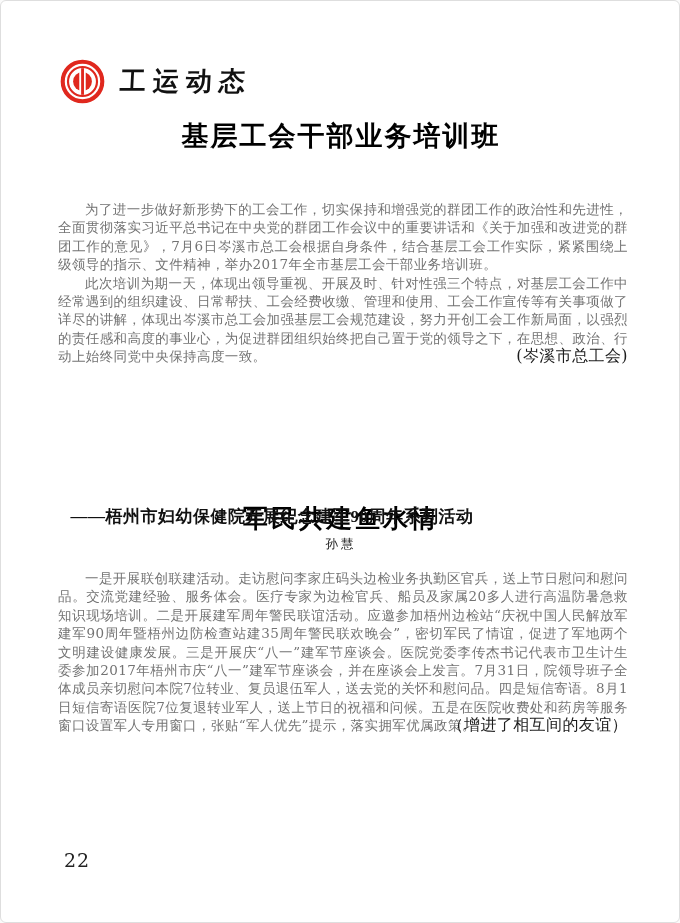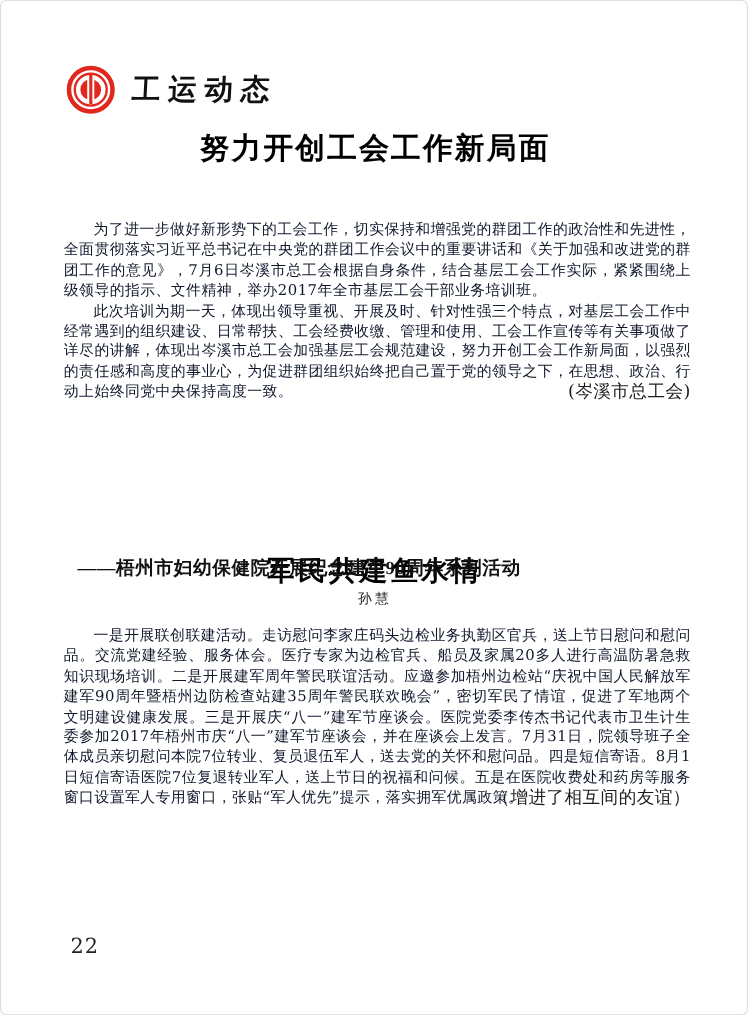--- a/index.html
+++ b/index.html
@@ -35,21 +35,21 @@
     font-weight:800;font-size:27px;line-height:36px;
     letter-spacing:2px;color:#000;
   }
   .body1{position:absolute;top:199px;left:57px;width:570px;}
   .body2{position:absolute;top:568px;left:57px;width:570px;}
   .bodytext p{
     margin:0;
     font-size:13.5px;line-height:18.4px;
     text-align:justify;text-justify:inter-ideograph;
     text-indent:2em;letter-spacing:0.4px;
-    color:#0f172a;
+    color:#737373;
   }
   .attribution{
     text-align:right;
     font-size:16px;line-height:18.4px;
     margin-top:-18.4px;
     letter-spacing:0.4px;
   }
   
   .title2{
     position:absolute;top:463px;left:0;width:680px;
@@ -85,21 +85,21 @@
       <circle cx="24" cy="24" r="20.2" fill="none" stroke="#e0281e" stroke-width="4.2"></circle>
       <circle cx="24" cy="24" r="14.8" fill="none" stroke="#e0281e" stroke-width="2.2"></circle>
       <circle cx="24" cy="24" r="9.6" fill="#e0281e"></circle>
       <rect x="20.7" y="12.5" width="6.6" height="23" fill="#ffffff"></rect>
       <rect x="22.6" y="10.4" width="2.9" height="27.2" fill="#e0281e"></rect>
     </svg>
     <div class="brand">工运动态</div>
   </div>
 
   <div class="title1">
-    <div>努力开创工会工作新局面</div>
+    <div>基层工会干部业务培训班</div>
   </div>
 
   <div class="body1 bodytext">
     <p>为了进一步做好新形势下的工会工作，切实保持和增强党的群团工作的政治性和先进性，全面贯彻落实习近平总书记在中央党的群团工作会议中的重要讲话和《关于加强和改进党的群团工作的意见》，7月6日岑溪市总工会根据自身条件，结合基层工会工作实际，紧紧围绕上级领导的指示、文件精神，举办2017年全市基层工会干部业务培训班。</p>
     <p>此次培训为期一天，体现出领导重视、开展及时、针对性强三个特点，对基层工会工作中经常遇到的组织建设、日常帮扶、工会经费收缴、管理和使用、工会工作宣传等有关事项做了详尽的讲解，体现出岑溪市总工会加强基层工会规范建设，努力开创工会工作新局面，以强烈的责任感和高度的事业心，为促进群团组织始终把自己置于党的领导之下，在思想、政治、行动上始终同党中央保持高度一致。</p>
     <div class="attribution">(岑溪市总工会)</div>
   </div>
 
   <div class="title2">军民共建鱼水情</div>
   <div class="subtitle2">——梧州市妇幼保健院开展纪念建军90周年系列活动</div>

